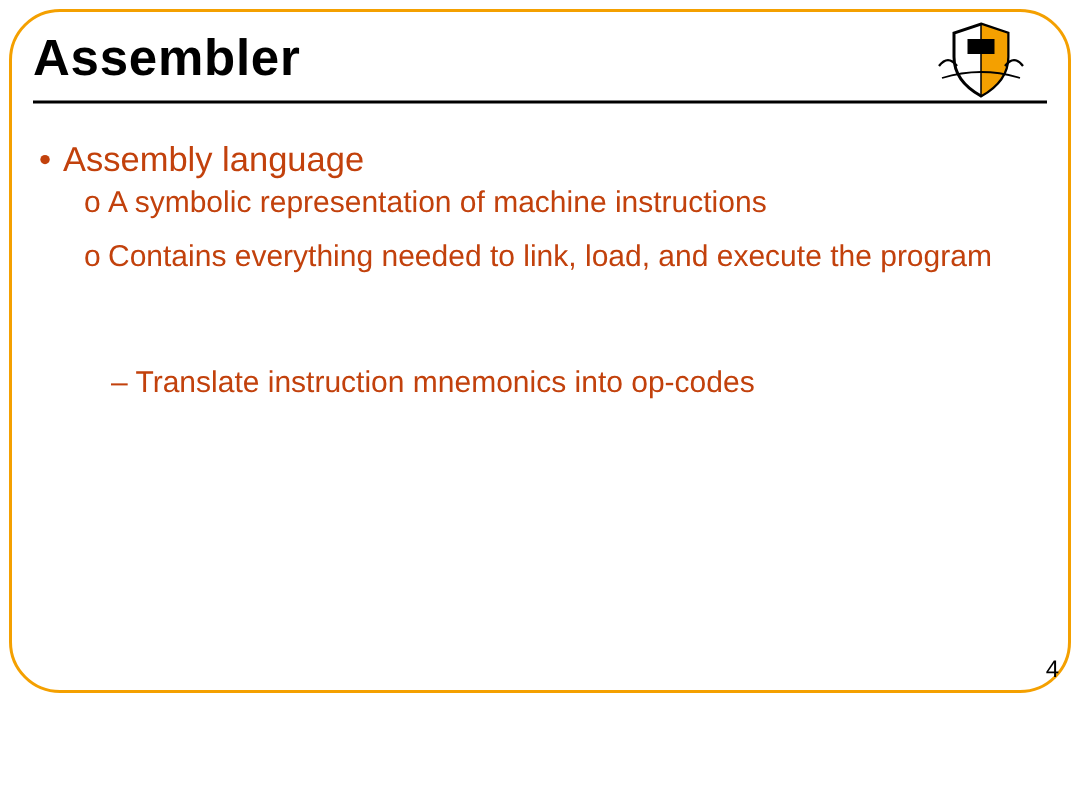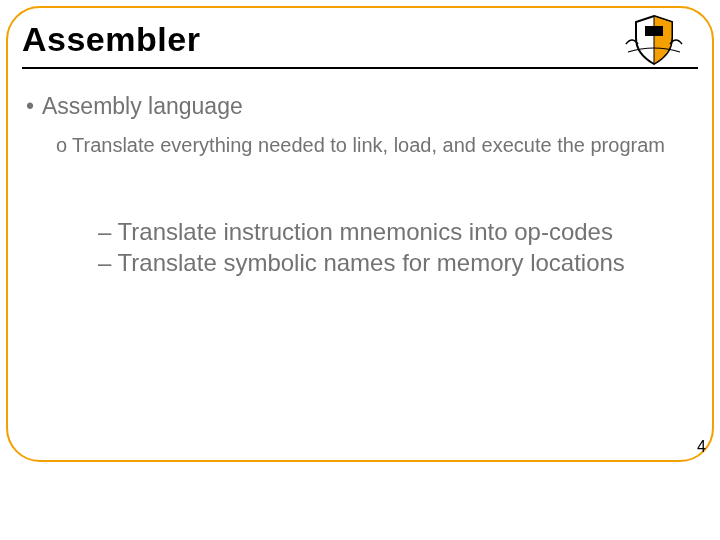--- a/index.html
+++ b/index.html
@@ -33,28 +33,28 @@
     top: 14px; right: 26px;
     width: 80px; height: 52px;
   }
   .body {
     position: absolute;
     top: 86px;
     left: 26px;
     right: 26px;
     bottom: 28px;
     font-size: 20px;
-    color: #737373;
+    color: #c2410c;
     line-height: 1.28;
   }
   .l1 { margin-top: 6px; margin-bottom: 2px; font-size: 23px; }
   .l1 .dot { display:inline-block; width: 16px; }
   .l2 { margin-left: 30px; font-size: 20px; }
   .l2 .ring { display:inline-block; width: 16px; }
-  .l3 { margin-left: 72px; font-size: 24px; }
+  .l3 { margin-left: 48px; font-size: 20px; }
   .gap-sm { height: 10px; }
   .gap-lg { height: 58px; }
   .pagenum {
     position: absolute;
     right: 14px;
     bottom: 12px;
     font-size: 16px;
     color: #000;
   }
   svg { display:block; }
@@ -78,28 +78,30 @@
       <path d="M56 30 Q62 22 68 30" fill="none" stroke="#000" stroke-width="1.5"></path>
       <path d="M14 38 Q40 30 66 38" fill="none" stroke="#000" stroke-width="1.2"></path>
     </svg>
   </div>
 
   <div class="body">
 
     <div class="l1">
       <span class="dot">•</span><span>Assembly language</span>
     </div>
+    <div class="l2">
+      <span class="ring">o</span><span>A symbolic representation of machine instructions</span>
+    </div>
 
     <div class="gap-sm"></div>
 
     <div class="l2">
-      <span class="ring">o</span><span>Translate everything needed to link, load, and execute the program</span>
+      <span class="ring">o</span><span>Contains everything needed to link, load, and execute the program</span>
     </div>
 
     <div class="gap-lg"></div>
 
     <div class="l3">– Translate instruction mnemonics into op-codes</div>
-    <div class="l3">– Translate symbolic names for memory locations</div>
 
   </div>
 
   <div class="pagenum">4</div>
 </div>
 
 </body></html>

